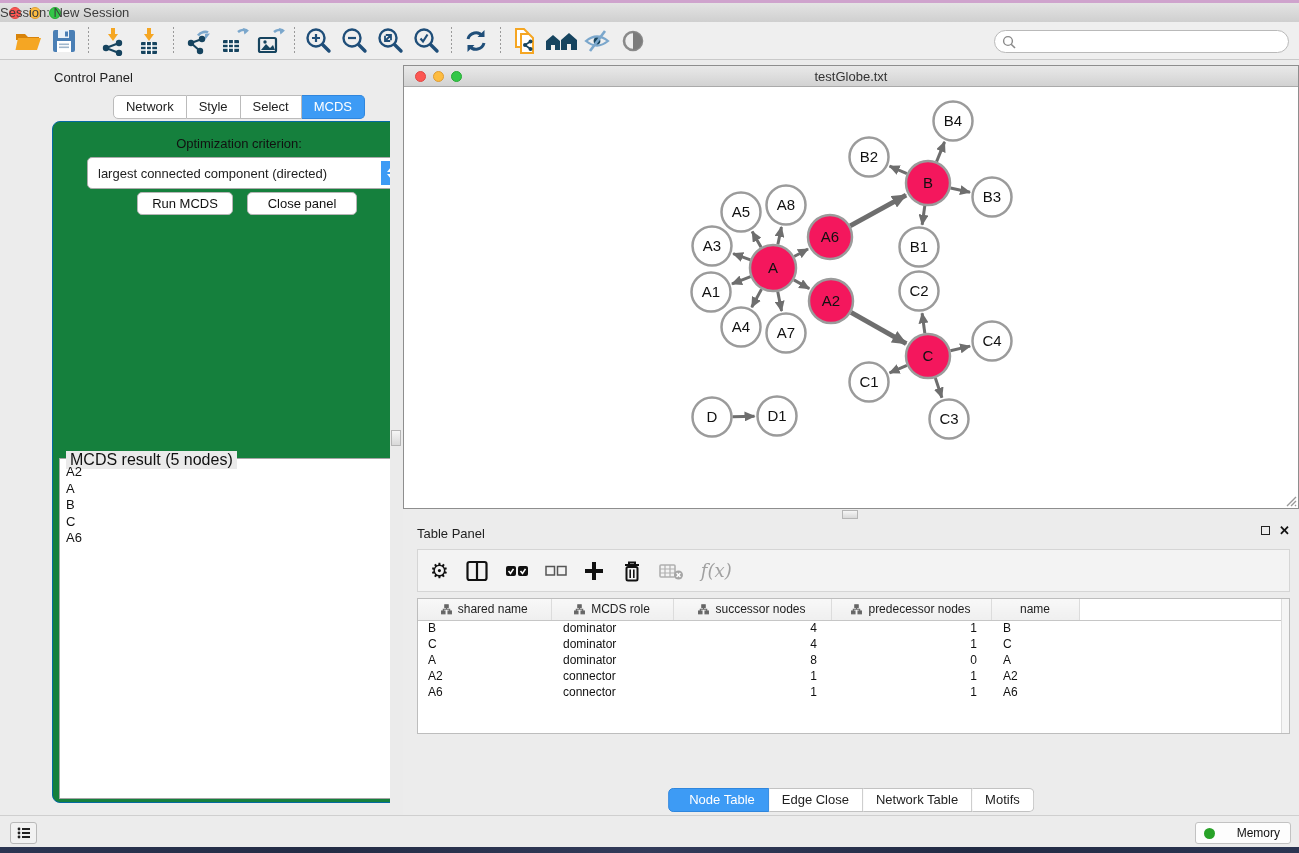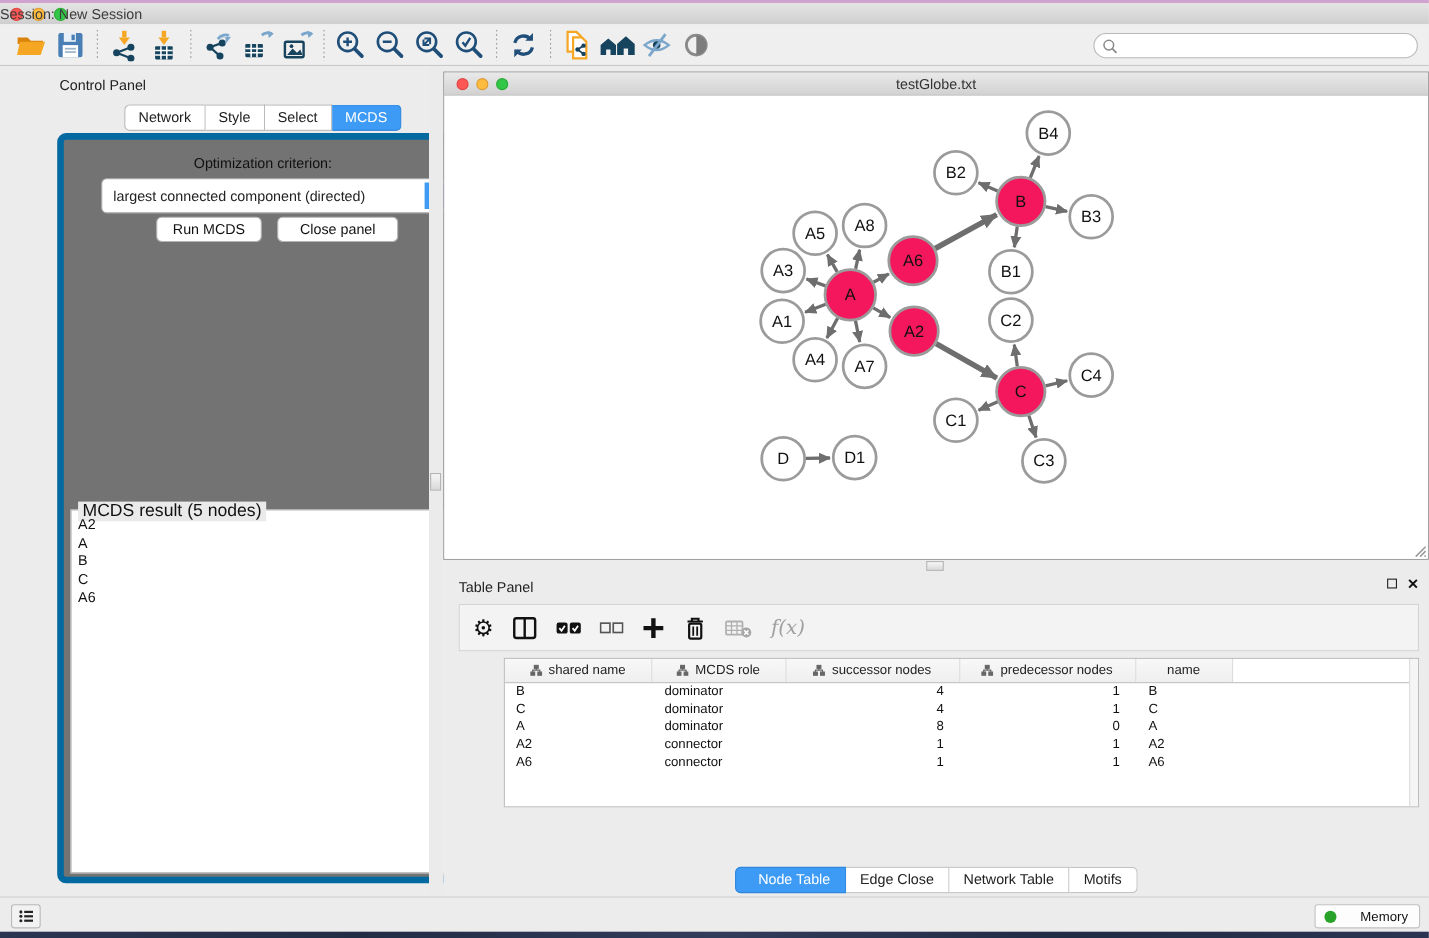--- a/index.html
+++ b/index.html
@@ -51,21 +51,21 @@
   #control-tabs { position:absolute; left:0; right:0; top:35px; display:flex; justify-content:center; }
   .ctab {
     font-size:13px; padding:3px 12px 4px; background:#fff; border:1px solid #bbb;
     border-left:none; color:#222;
   }
   .ctab:first-child { border-left:1px solid #bbb; border-radius:5px 0 0 5px; }
   .ctab:last-child  { border-radius:0 5px 5px 0; }
   .ctab.active { background:#3d9bf5; border-color:#2f86dd; color:#fff; }
   #cp-inset {
     position:absolute; left:8px; right:8px; top:61px; bottom:12px;
-    background:#737373; border:6px solid #0369a1; border-radius:8px;
+    background:#15803d; border:1px solid #0369a1; border-radius:8px;
   }
   #opt-label { position:absolute; left:0; right:0; top:14px; text-align:center; font-size:13px; color:#111; }
   #criterion {
     position:absolute; left:34px; top:35px; width:314px; height:32px;
     background:#fff; border:1px solid #ababab; border-radius:5px;
     display:flex; align-items:center; font-size:13px;
   }
   #criterion .val { padding-left:10px; flex:1; }
   #criterion .stepper {
     width:20px; height:24px; margin:-1px; background:#3d9bf5; border-radius:0 5px 5px 0;
@@ -111,21 +111,21 @@
     background:linear-gradient(#f6f6f6,#d9d9d9); border:1px solid #b5b5b5; }
   
   #table-panel { position:absolute; left:0; top:460px; width:896px; height:295px; background:#ececec; }
   #tp-toolbar { position:absolute; left:14px; right:9px; top:29px; height:43px;
     background:#f3f3f3; border:1px solid #d5d5d5;
     display:flex; align-items:center; padding-left:12px; gap:16px; }
   .tp-icon { display:flex; align-items:center; justify-content:center; height:30px; }
   #gear-glyph { font-family:"DejaVu Sans",sans-serif; font-size:21px; color:#111; line-height:28px; }
   #fx-glyph { font-family:"DejaVu Serif",serif; font-style:italic; font-size:18px; color:#a0a0a0; }
   #data-table-wrap { position:absolute; left:14px; right:9px; top:78px; height:136px;
-    background:#fff; border:1px solid #bdbdbd; overflow:hidden;margin-left:41px; }
+    background:#fff; border:1px solid #bdbdbd; overflow:hidden; }
   #tbl-scroll { position:absolute; right:0; top:0; width:8px; bottom:0; background:#f5f5f5; border-left:1px solid #dcdcdc; }
   table#data-table { border-collapse:collapse; table-layout:fixed; width:865px; }
   #data-table th {
     height:21px; background:linear-gradient(#f8f8f8,#efefef);
     border-right:1px solid #dcdcdc; border-bottom:1px solid #c6c6c6;
     font-size:12px; font-weight:normal; color:#222; text-align:center;
   }
   #data-table th .hdr { display:flex; align-items:center; justify-content:center; gap:6px; }
   #data-table th.filler { background:#fff; border-right:none; }
   #data-table td { height:16px; font-size:12px; color:#111; padding:0; white-space:nowrap; }

